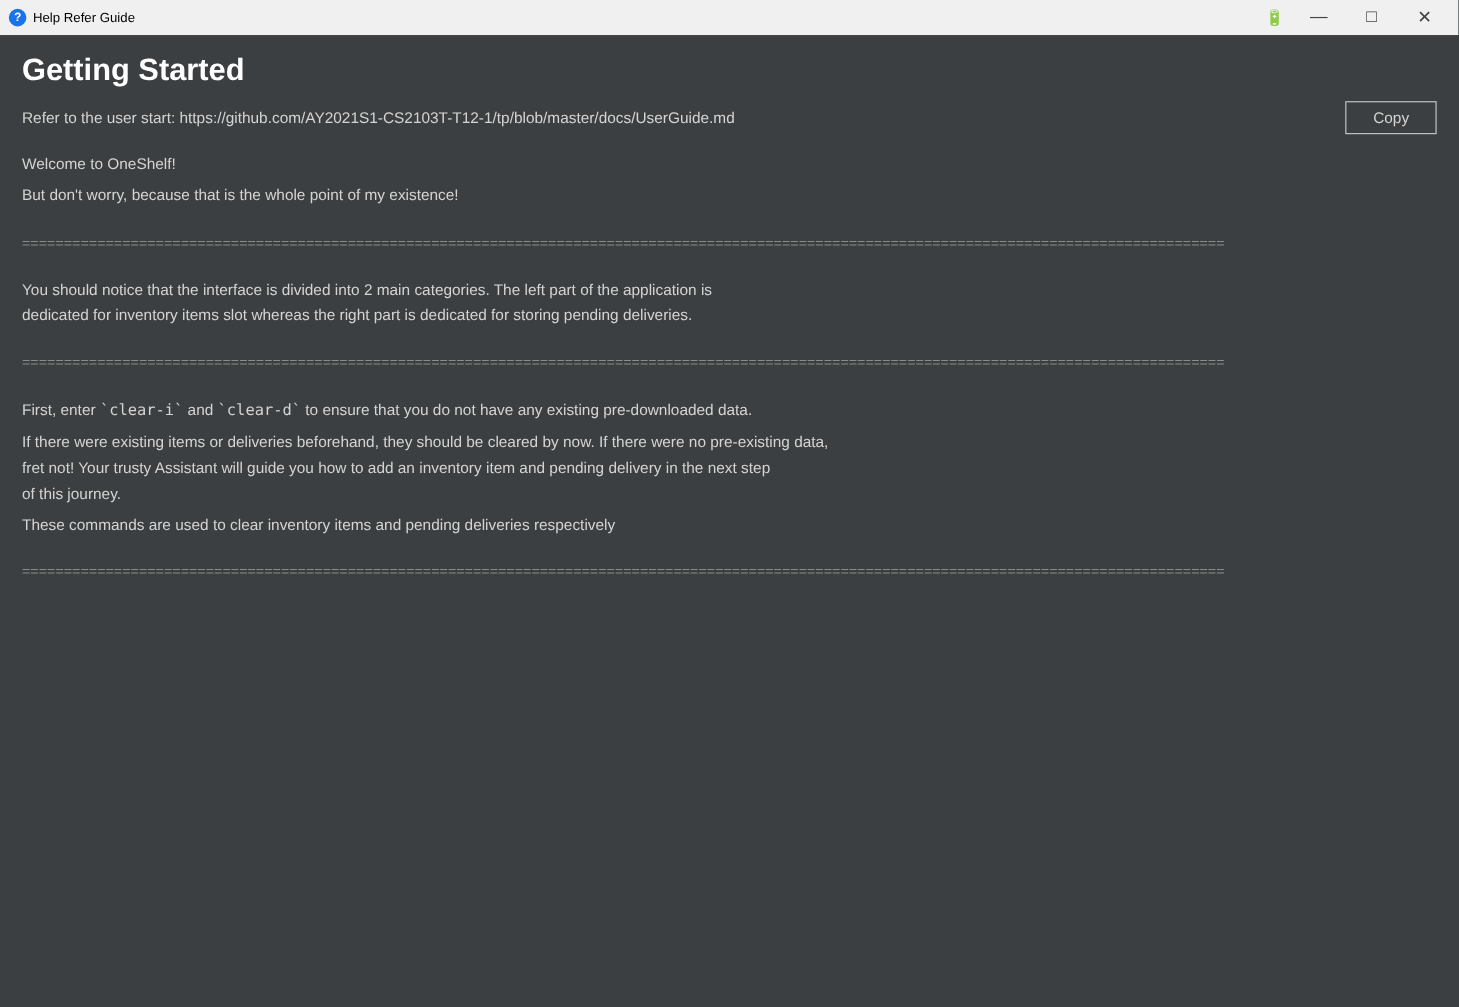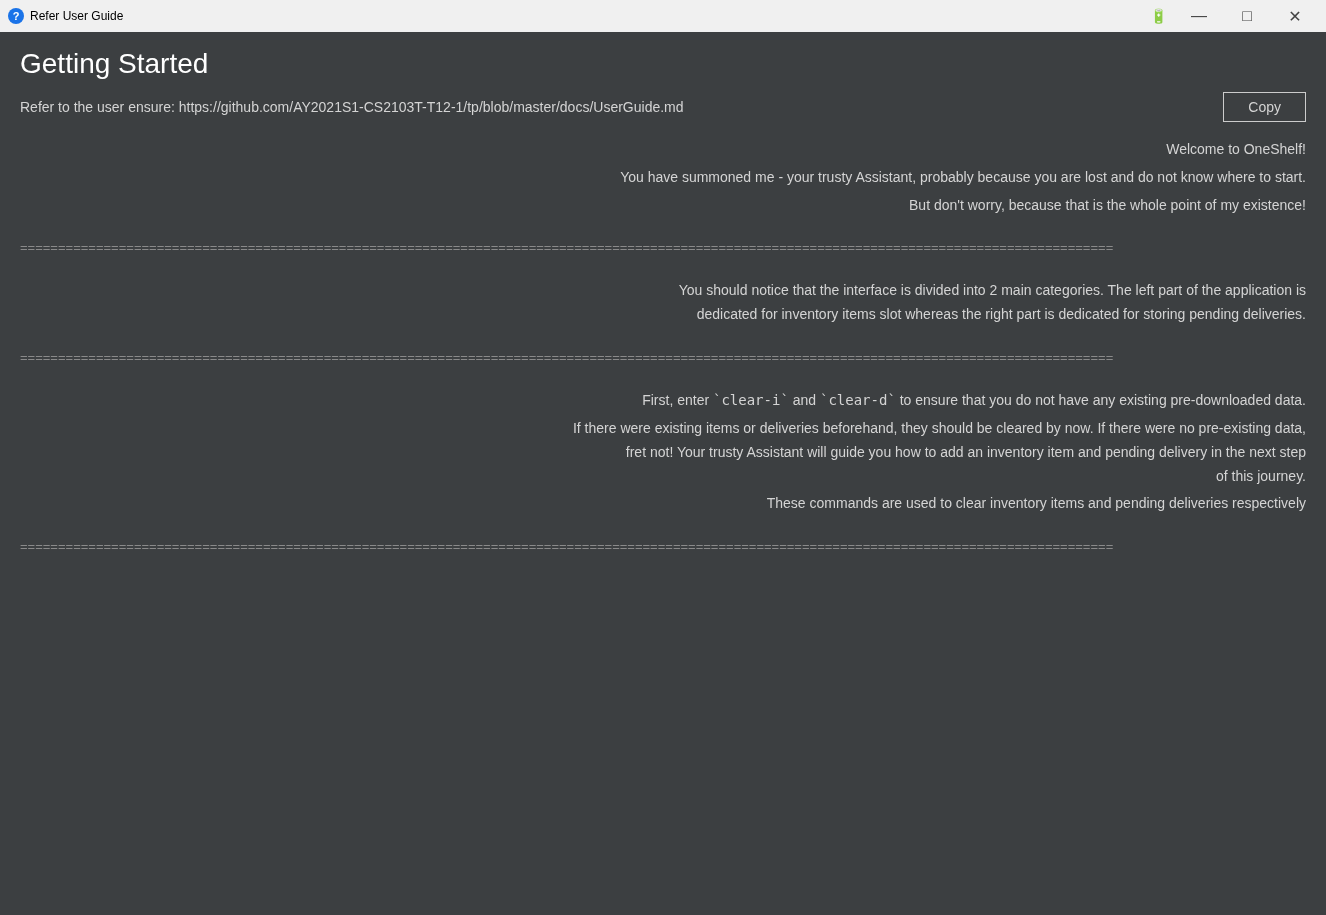--- a/index.html
+++ b/index.html
@@ -83,21 +83,21 @@
 
     .content-area {
       background-color: #3c3f41;
       padding: 16px 20px;
       height: calc(915px - 32px);
       overflow-y: auto;
     }
 
     .page-title {
       font-size: 28px;
-      font-weight: 400;
+      font-weight: 700;
       color: #ffffff;
       margin-bottom: 12px;
     }
 
     .url-row {
       display: flex;
       align-items: center;
       margin-bottom: 16px;
       gap: 12px;
     }
@@ -129,64 +129,62 @@
       margin: 20px 0;
       font-size: 13px;
       letter-spacing: 0;
       white-space: nowrap;
       overflow: hidden;
     }
 
     .text-section {
       margin: 0 0 4px 0;
       line-height: 1.7;
-      text-align: right;
     }
 
     .code-inline {
       font-family: 'Consolas', monospace;
       background: transparent;
     }
   </style>
 </head>
 <body>
 
 <div class="title-bar">
   <div class="title-bar-left">
     <div class="title-bar-icon">?</div>
-    <span class="title-bar-text">Refer User Guide</span>
+    <span class="title-bar-text">Help Refer Guide</span>
   </div>
   <div style="display:flex; align-items:center;">
     <div class="title-bar-extra">
       <span class="battery-icon">🔋</span>
     </div>
     <div class="title-bar-controls">
       <button class="title-bar-btn">—</button>
       <button class="title-bar-btn">□</button>
       <button class="title-bar-btn close">✕</button>
     </div>
   </div>
 </div>
 
 <div class="content-area">
 
   <h1 class="page-title">Getting Started</h1>
 
   <div class="url-row">
     <span class="url-text">
-      <span>Refer to the user ensure: </span><span>https://github.com/AY2021S1-CS2103T-T12-1/tp/blob/master/docs/UserGuide.md</span>
+      <span>Refer to the user start: </span><span>https://github.com/AY2021S1-CS2103T-T12-1/tp/blob/master/docs/UserGuide.md</span>
     </span>
     <button class="copy-button">Copy</button>
   </div>
 
   <div class="main-text-block">
 
     <div>
       <p class="text-section">Welcome to OneShelf!</p>
-      <p class="text-section">You have summoned me - your trusty Assistant, probably because you are lost and do not know where to start.</p>
       <p class="text-section">But don't worry, because that is the whole point of my existence!</p>
     </div>
 
     <div class="divider-line">================================================================================================================================================</div>
 
     <div>
       <p class="text-section">You should notice that the interface is divided into 2 main categories. The left part of the application is<br>dedicated for inventory items slot whereas the right part is dedicated for storing pending deliveries.</p>
     </div>
 
     <div class="divider-line">================================================================================================================================================</div>

